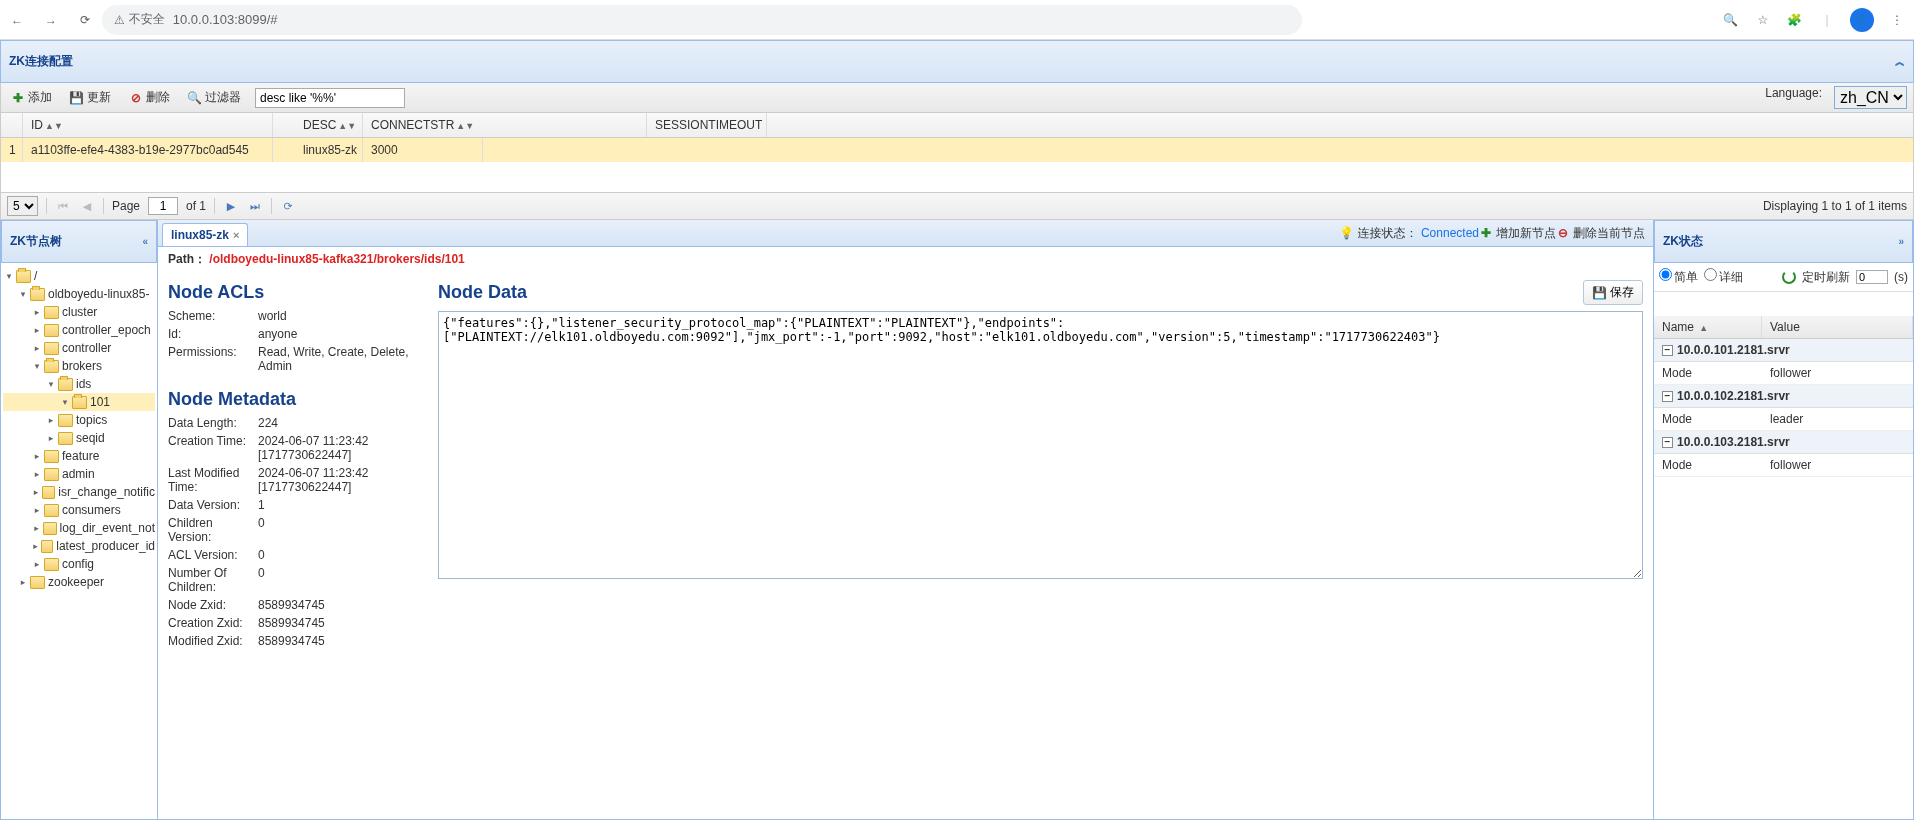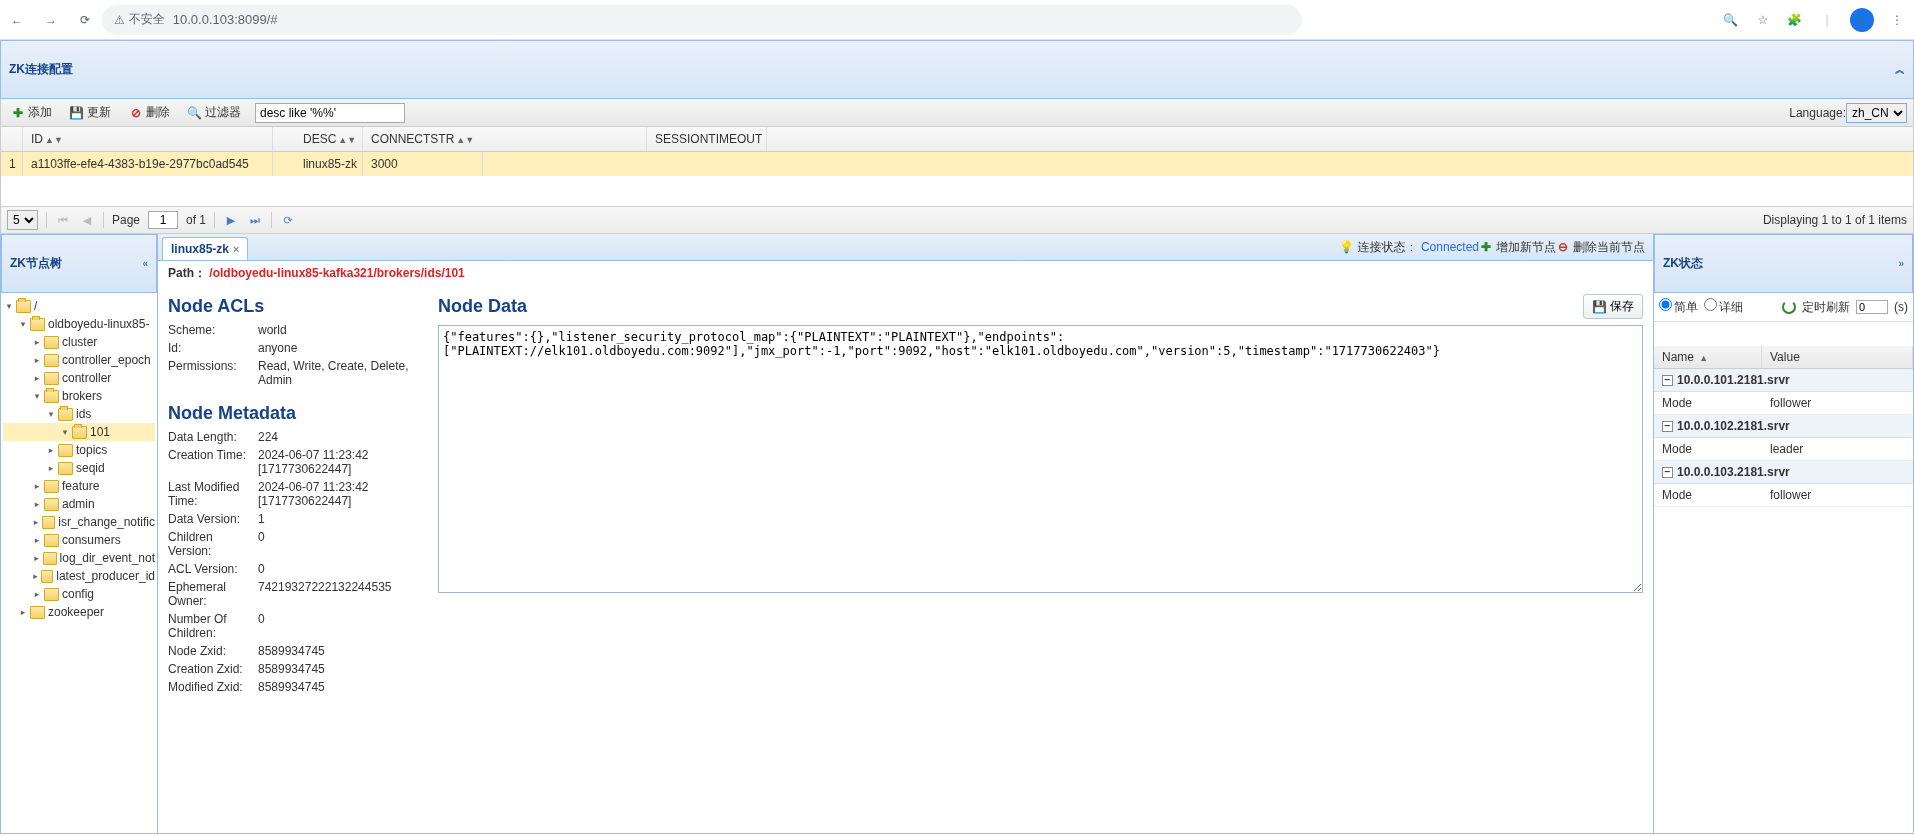--- a/index.html
+++ b/index.html
@@ -9,34 +9,34 @@
 .browser-bar { display: flex; align-items: center; height: 40px; padding: 4px 8px; background: #fff; border-bottom: 1px solid #ddd; gap: 8px; }
 .nav-btns { display: flex; gap: 16px; align-items: center; }
 .nav-icon { width: 18px; height: 18px; display: flex; align-items: center; justify-content: center; color: #5f6368; cursor: pointer; }
 .url-bar { flex: 1; display: flex; align-items: center; height: 30px; background: #f1f3f4; border-radius: 15px; padding: 0 12px; gap: 8px; max-width: 1200px; }
 .url-text { color: #5f6368; font-size: 13px; }
 .security-badge { display: flex; align-items: center; gap: 4px; font-size: 12px; color: #5f6368; }
 .browser-right { display: flex; gap: 14px; align-items: center; margin-left: auto; }
 .profile-icon { width: 24px; height: 24px; border-radius: 50%; background: #1a73e8; display: flex; align-items: center; justify-content: center; color: #fff; font-size: 10px; }
 
 
-.panel-header { background: linear-gradient(#e8f0fa, #d6e5f6); border: 1px solid #99bce8; padding: 20px 8px; font-weight: bold; color: #15428b; display: flex; align-items: center; justify-content: space-between; }
+.panel-header { background: linear-gradient(#e8f0fa, #d6e5f6); border: 1px solid #99bce8; padding: 12px 8px; font-weight: bold; color: #15428b; display: flex; align-items: center; justify-content: space-between; }
 .panel-header .collapse { font-size: 10px; color: #4a7abd; cursor: pointer; }
 
 
 .toolbar { background: linear-gradient(#f5f5f5, #e8e8e8); border: 1px solid #ccc; border-top: none; padding: 3px 6px; display: flex; align-items: center; gap: 10px; }
 .tb-btn { display: inline-flex; align-items: center; gap: 3px; cursor: pointer; padding: 2px 4px; }
 .tb-icon { width: 14px; height: 14px; display: inline-flex; align-items: center; justify-content: center; font-size: 12px; }
 .ic-add { color: #2a8a2a; font-weight: bold; }
 .ic-save { color: #2a6dbd; }
 .ic-delete { color: #c93434; font-weight: bold; }
 .ic-filter { color: #8a8a3a; }
 .filter-input { border: 1px solid #aaa; padding: 2px 4px; width: 150px; font-size: 12px; }
-.lang-sel { margin-left: auto; display: flex; align-items: center; gap: 0; }
-.lang-sel select { border: 1px solid #7eadd9; font-size: 12px; padding: 1px; }
+.lang-sel { margin-left: auto; display: flex; gap: 12px; }
+.lang-sel select { border: 1px solid #7eadd9; font-size: 16px; padding: 1px; }
 
 
 .grid { border: 1px solid #ccc; border-top: none; }
 .grid-header { display: flex; background: linear-gradient(#f9f9f9, #efefef); border-bottom: 1px solid #ccc; }
 .grid-header div, .grid-row div { padding: 5px 8px; border-right: 1px solid #ddd; overflow: hidden; white-space: nowrap; }
 .col-num { width: 22px; text-align: center; }
 .col-id { width: 250px; }
 .col-desc { width: 68px; margin-left: 22px; }
 .col-conn { width: 284px; }
 .col-timeout { width: 120px; }
@@ -364,24 +364,20 @@
           </div>
         <div class="meta-row">
             <span class="k">Children Version:</span>
             <span class="v">0</span>
           </div>
         <div class="meta-row">
             <span class="k">ACL Version:</span>
             <span class="v">0</span>
           </div>
         <div class="meta-row">
-            <span class="k">Ephemeral Owner:</span>
-            <span class="v">74219327222132244535</span>
-          </div>
-        <div class="meta-row">
             <span class="k">Number Of Children:</span>
             <span class="v">0</span>
           </div>
         <div class="meta-row">
             <span class="k">Node Zxid:</span>
             <span class="v">8589934745</span>
           </div>
         <div class="meta-row">
             <span class="k">Creation Zxid:</span>
             <span class="v">8589934745</span>

